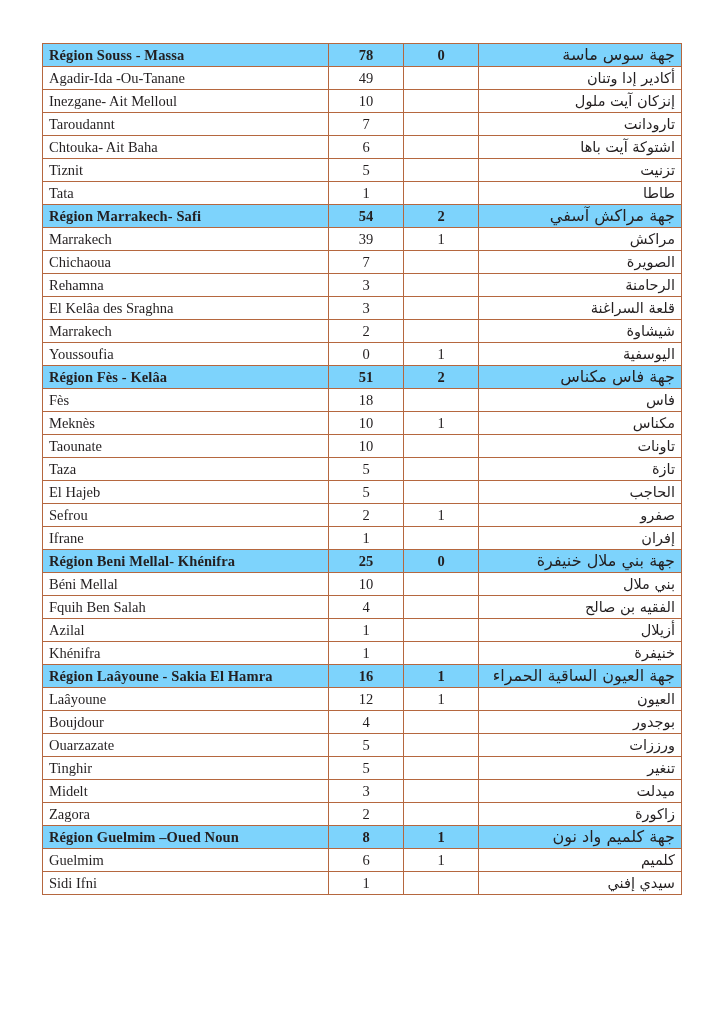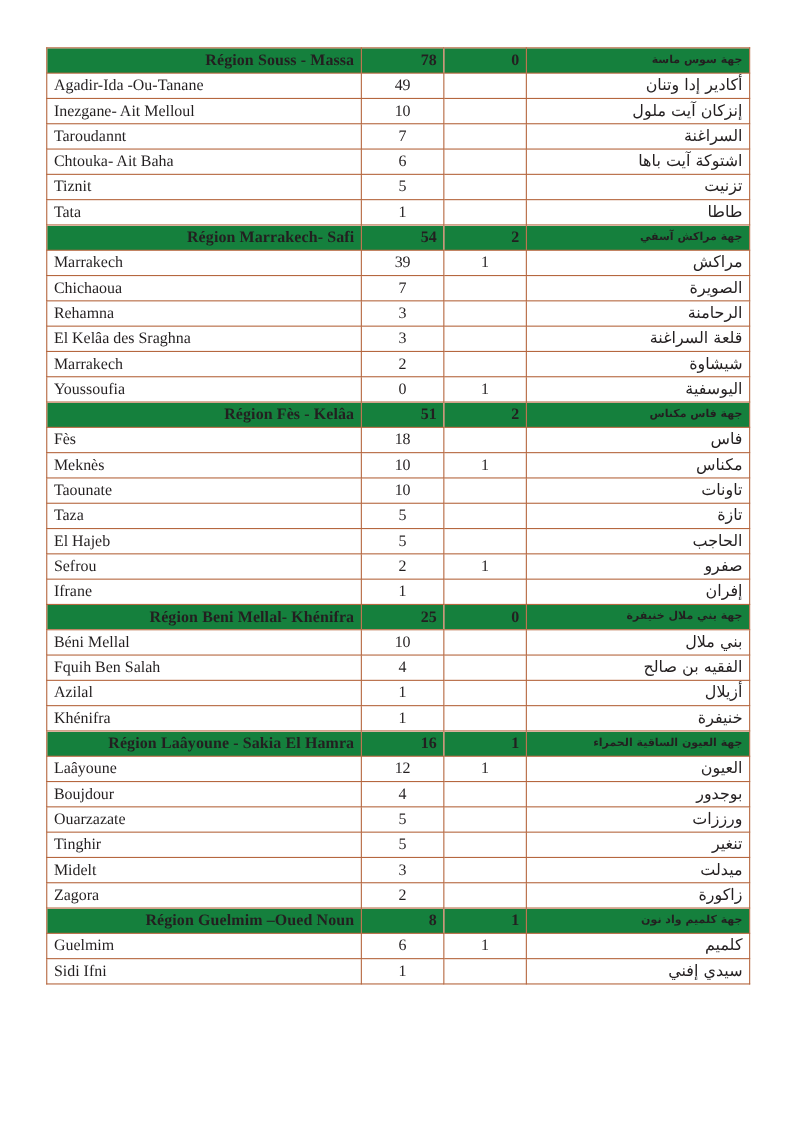--- a/index.html
+++ b/index.html
@@ -50,23 +50,22 @@
   }
 
   
   col.c-fr   { width: 286px; }
   col.c-n1   { width: 75px;  }
   col.c-n2   { width: 75px;  }
   col.c-ar   { width: 203px; }
 
   
   tr.region-row > td {
-    background: #15803d;
+    background: #7dd3fc;
     font-weight: bold;
-    text-align: right;
   }
   tr.region-row > td.fr-cell {
     font-size: 14.5px;
     letter-spacing: 0.1px;
   }
 
   
   tr.detail-row > td {
     background: #ffffff;
     font-weight: normal;
@@ -81,22 +80,22 @@
     font-size: 14.5px;
   }
   td.ar-cell {
     text-align: right;
     direction: rtl;
     padding-right: 8px;
     font-family: "DejaVu Sans", "Liberation Sans", sans-serif;
     font-size: 12.5px;
   }
   tr.region-row > td.ar-cell {
-    font-weight: bold;
-    font-size: 10px;
+    font-weight: normal;
+    font-size: 16px;
   }
 
   
   #footer {
     position: absolute;
     left: 0;
     top: 955px;
     width: 722px;
     height: 66px;
   }
@@ -130,21 +129,21 @@
           <tr class="detail-row">
             <td class="fr-cell">Inezgane- Ait Melloul</td>
             <td class="num-cell">10</td>
             <td class="num-cell"></td>
             <td class="ar-cell">إنزكان آيت ملول</td>
           </tr>
           <tr class="detail-row">
             <td class="fr-cell">Taroudannt</td>
             <td class="num-cell">7</td>
             <td class="num-cell"></td>
-            <td class="ar-cell">السراغنة</td>
+            <td class="ar-cell">تارودانت</td>
           </tr>
           <tr class="detail-row">
             <td class="fr-cell">Chtouka- Ait Baha</td>
             <td class="num-cell">6</td>
             <td class="num-cell"></td>
             <td class="ar-cell">اشتوكة آيت باها</td>
           </tr>
           <tr class="detail-row">
             <td class="fr-cell">Tiznit</td>
             <td class="num-cell">5</td>

